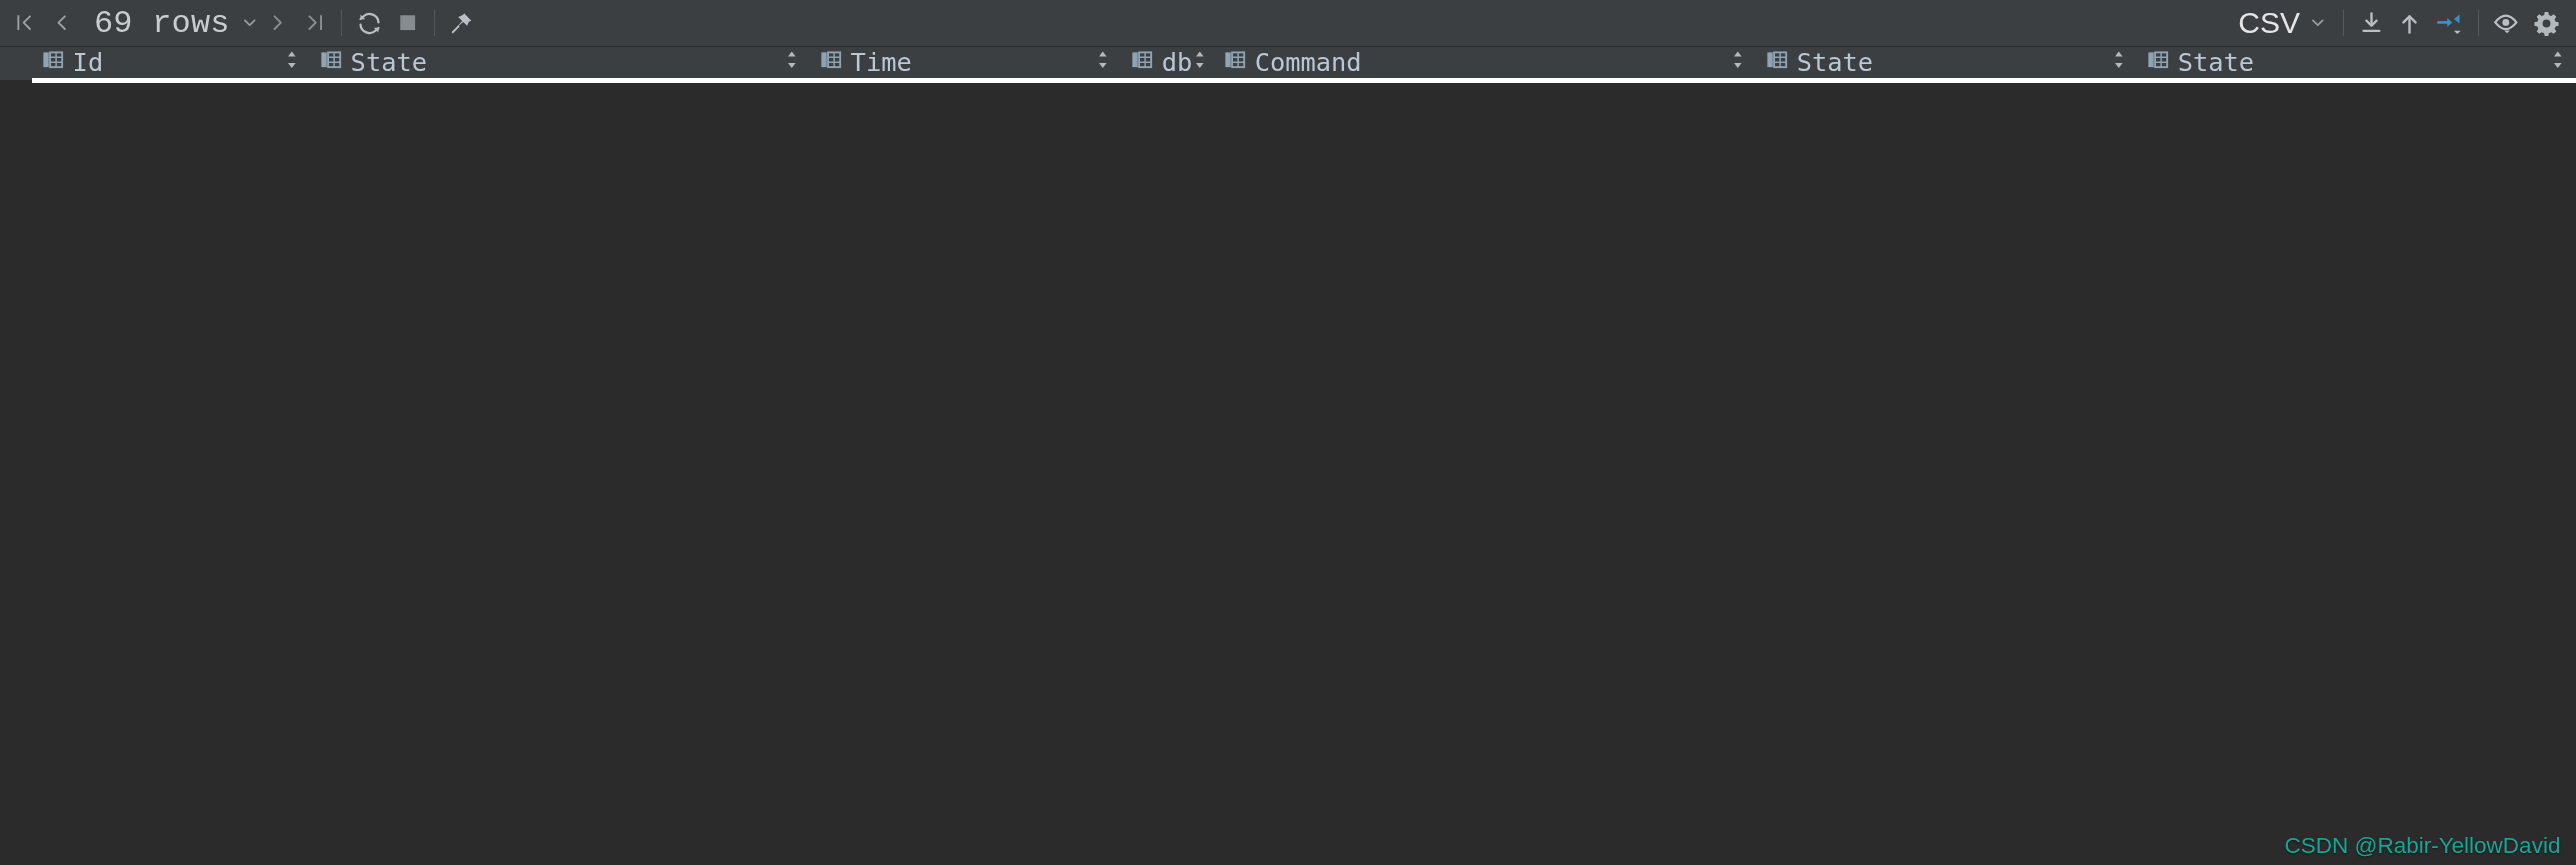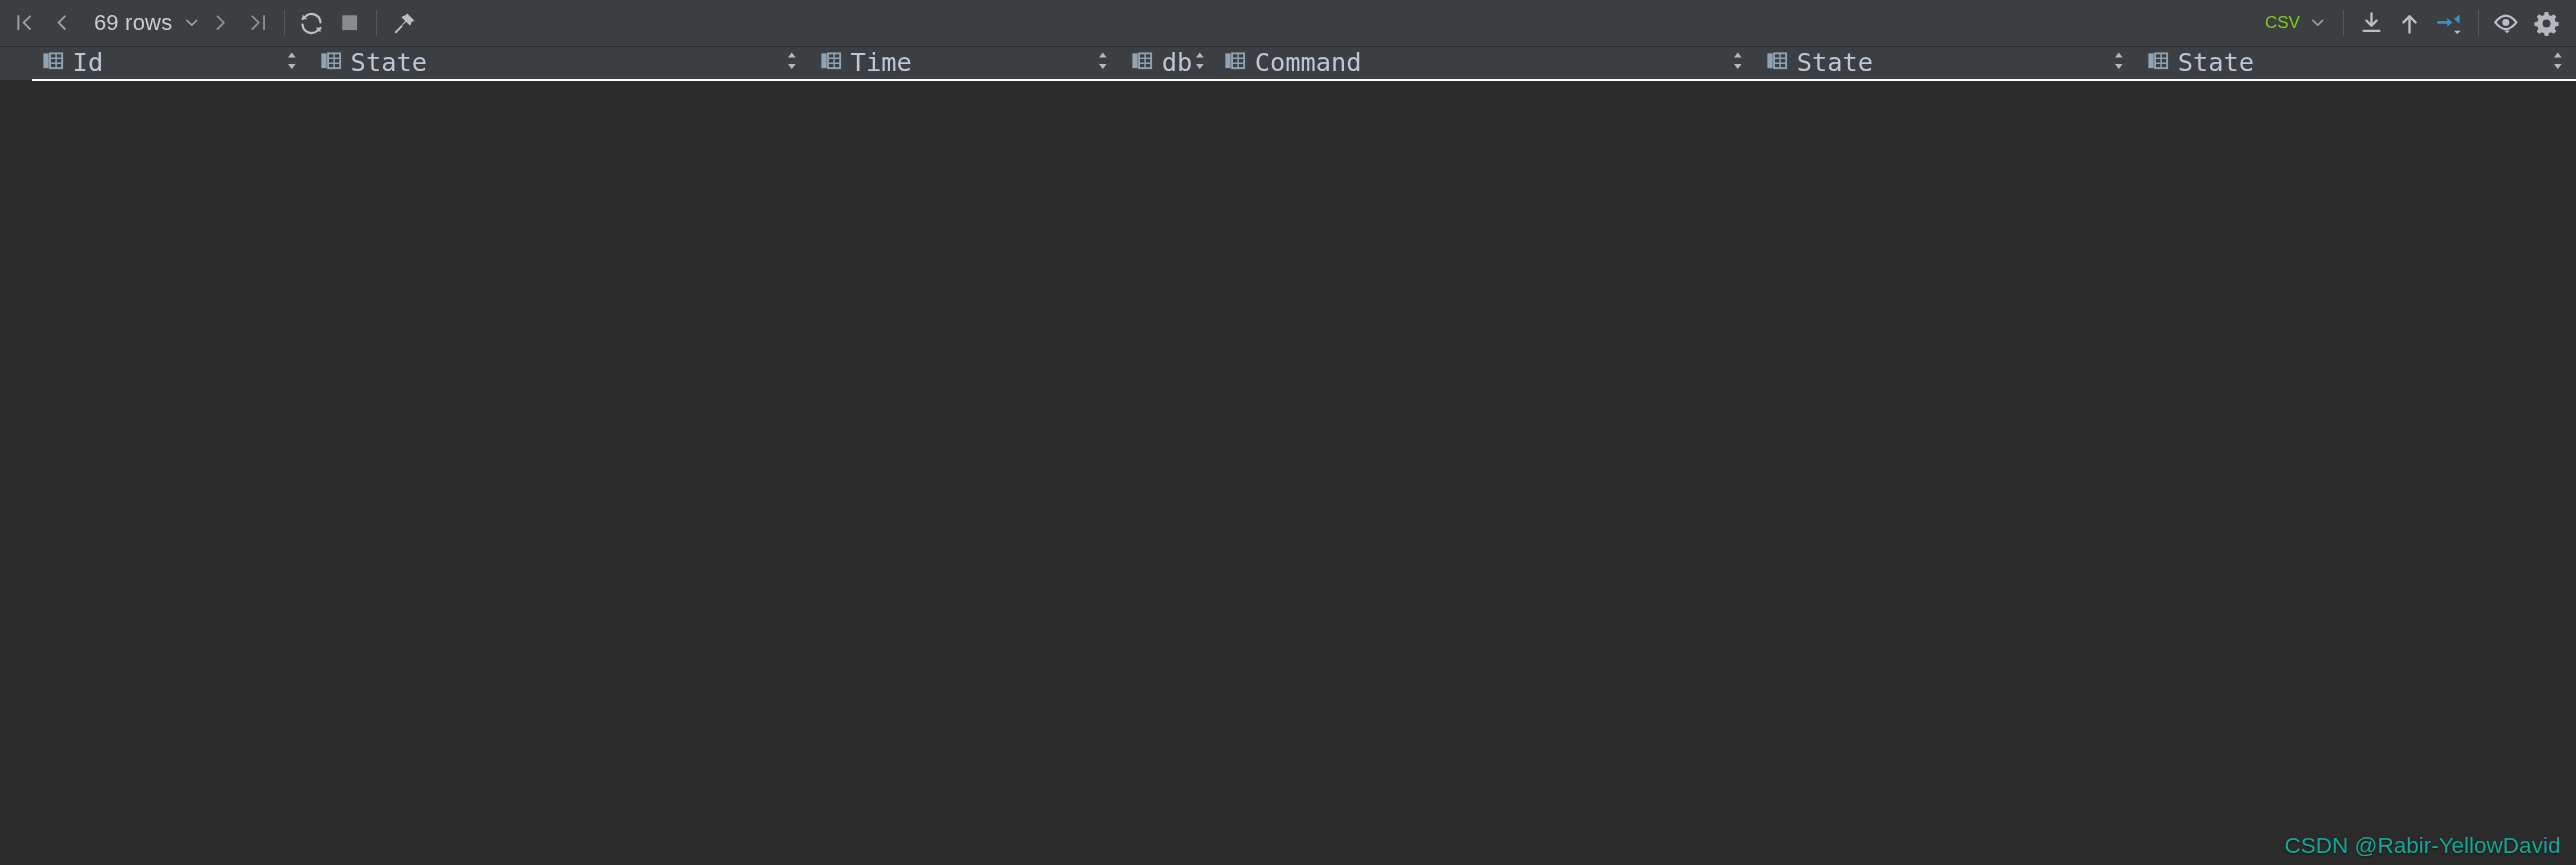--- a/index.html
+++ b/index.html
@@ -34,30 +34,30 @@
     cursor: default;
   }
   .tb-btn svg { display: block; }
   .tb-sep {
     width: 1px;
     height: 25.4px;
     background: #55595b;
     margin: 0 7.8px;
   }
   .rows-label {
-    font-family: Liberation Sans, sans-serif;
-    font-size: 22px;
+    font-family: Liberation Mono, monospace;
+    font-size: 32px;
     color: #c8cdd2;
     padding: 0 7.8px 0 13.7px;
     letter-spacing: 0.2px;
   }
   .csv-label {
     font-family: "Liberation Sans", sans-serif;
-    font-size: 17px;
-    color: #84cc16;
+    font-size: 30px;
+    color: #e5e5e5;
     padding: 0 5.9px 0 0;
   }
   .chev { margin-left: 2px; }
 
   
   .grid {
     width: 2576px;
     height: 818px;
     overflow: hidden;
     position: relative;
@@ -68,21 +68,21 @@
     table-layout: fixed;
     width: 2576px;
   }
   table.data th, table.data td {
     font-family: "DejaVu Sans Mono", monospace;
     font-size: 25.4px;
     line-height: 1;
     height: 33px;
     padding: 0 9.8px;
     border-right: 1px solid #3c4042;
-    border-bottom: 2px solid #ffffff;
+    border-bottom: 5px solid #ffffff;
     white-space: nowrap;
     overflow: hidden;
     color: #bcc7d4;
     text-align: left;
     vertical-align: middle;
   }
   thead th {
     background: #3c3f41;
     height: 44px;
     border-bottom: 1px solid #2b2b2b;

